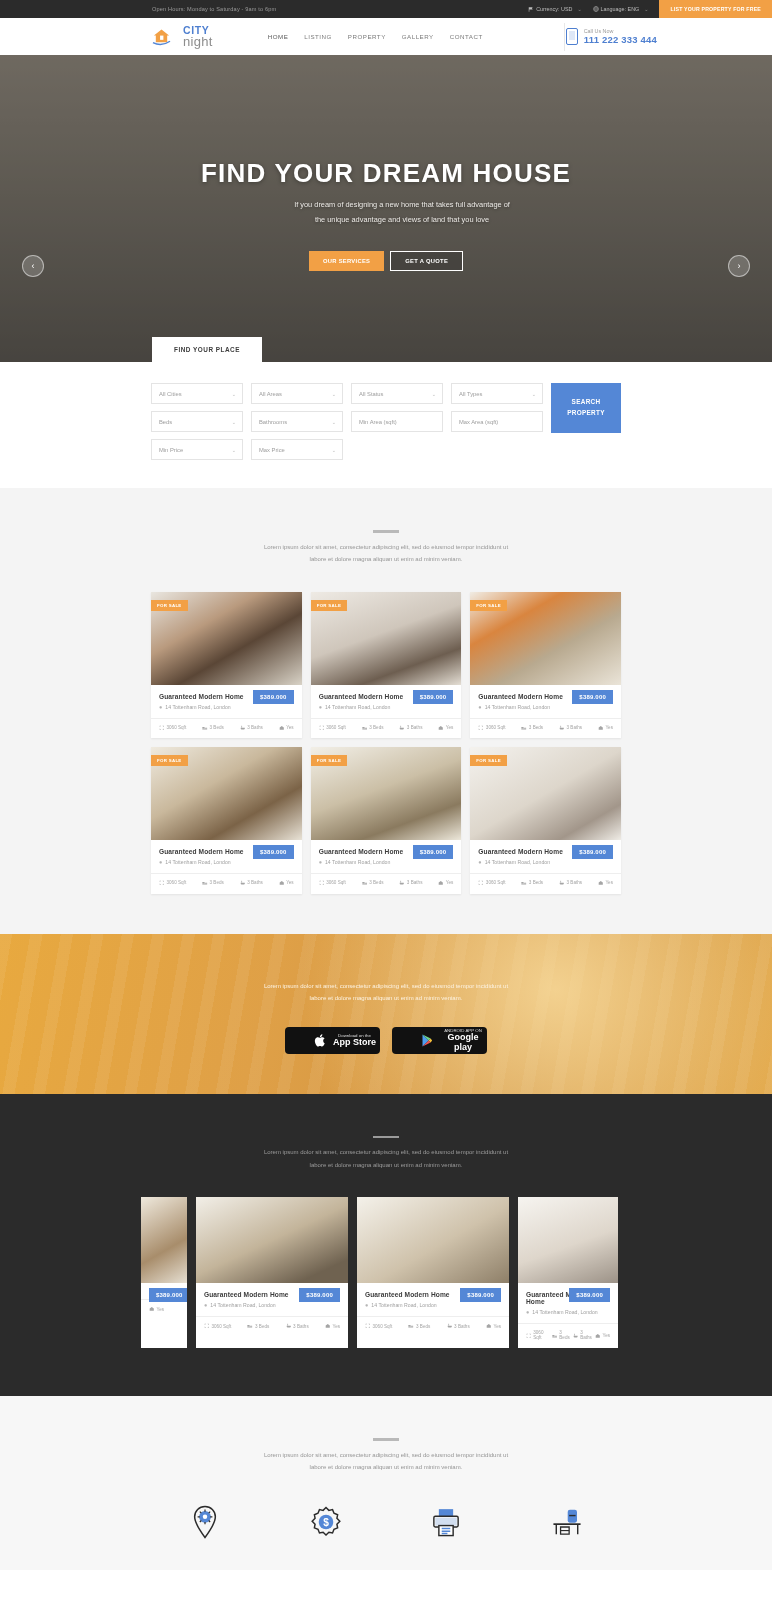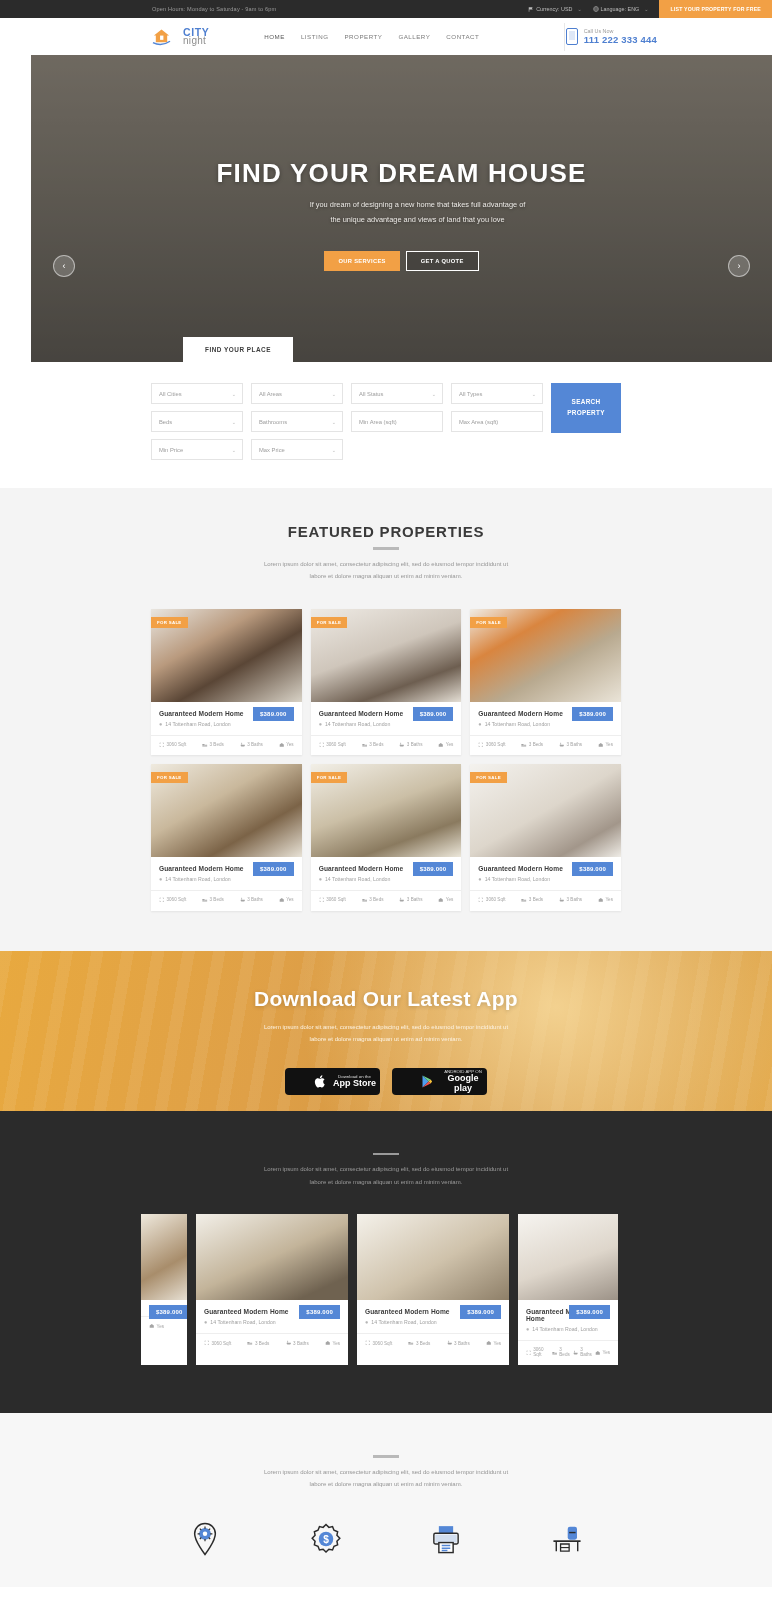--- a/index.html
+++ b/index.html
@@ -14,34 +14,34 @@
   .caret{font-size:5px;color:#9a9a9a;margin-left:3px;}
   .list-prop-btn{background:#f2a045;color:#fff;font-size:5.2px;font-weight:bold;letter-spacing:.2px;
     height:18px;display:flex;align-items:center;padding:0 11px;}
 
   
   .header{height:37px;background:#fff;display:flex;align-items:center;position:relative;}
   .logo{display:flex;align-items:center;margin-left:152px;gap:12px;}
   .logo-ico{width:19px;height:18px;position:relative;}
   .logo-text{line-height:1;}
   .logo-city{font-size:10.5px;font-weight:bold;color:#4e7fd0;letter-spacing:.6px;display:block;}
-  .logo-night{font-size:10px;color:#8d8d8d;letter-spacing:.3px;display:block;margin-top:-1px;}
+  .logo-night{font-size:13px;color:#8d8d8d;letter-spacing:.3px;display:block;margin-top:-1px;}
   .nav{display:flex;gap:16px;margin-left:55px;}
   .nav a{font-size:6.2px;color:#7b7b7b;text-decoration:none;letter-spacing:.5px;}
   .nav a.active{color:#5b5b5b;}
   .call-wrap{position:absolute;right:115px;display:flex;align-items:center;gap:6px;
     border-left:1px solid #e8e8e8;padding-left:1px;height:28px;}
   .phone-ico{width:12px;height:17px;border:1.5px solid #4e7fd0;border-radius:2px;position:relative;}
   .phone-ico:after{content:"";position:absolute;left:2px;right:2px;top:2px;bottom:4px;background:#4e7fd0;opacity:.18;}
   .call-label{font-size:5.4px;color:#9b9b9b;display:block;}
   .call-num{font-size:9.5px;color:#4e7fd0;font-weight:bold;letter-spacing:.2px;display:block;}
 
   
   .hero{height:307px;position:relative;overflow:hidden;
-    background:linear-gradient(180deg,#8a8377 0%,#6f6a60 45%,#4d4a44 100%);margin-left:31px;}
+    background:linear-gradient(180deg,#8a8377 0%,#6f6a60 45%,#4d4a44 100%);}
   .hero-img{position:absolute;inset:0;
     background:
       radial-gradient(ellipse 200px 150px at 18% 30%, rgba(230,224,210,.55), transparent 70%),
       radial-gradient(ellipse 180px 220px at 55% 40%, rgba(205,215,220,.6), transparent 72%),
       radial-gradient(ellipse 120px 200px at 85% 35%, rgba(120,115,105,.5), transparent 70%),
       linear-gradient(160deg,#b9b0a0 0%,#8d8madd 0%,#7e7a70 40%,#4a4741 100%);}
   .hero-ovl{position:absolute;inset:0;background:rgba(60,58,54,.35);}
   .hero-inner{position:relative;text-align:center;padding-top:103px;}
   .hero-h1{color:#fff;font-size:26px;font-weight:bold;letter-spacing:1.2px;text-shadow:0 1px 4px rgba(0,0,0,.35);}
   .hero-sub{color:#eceae6;font-size:7.4px;line-height:2;margin-top:9px;text-shadow:0 1px 3px rgba(0,0,0,.4);padding-left:32px;}
@@ -240,21 +240,20 @@
         </div>
     </div>
     <button class="search-btn">
       <span>SEARCH</span>
       <span>PROPERTY</span>
     </button>
   </div>
 </div>
 
 <div class="featured">
-  <div class="sec-title">FEATURED PROPERTIES</div>
   <div class="sec-rule"></div>
   <div class="sec-desc">
     <span>Lorem ipsum dolor sit amet, consectetur adipiscing elit, sed do eiusmod tempor incididunt ut</span><br>
     <span>labore et dolore magna aliquan ut enim ad minim veniam.</span>
   </div>
   <div class="cards" id="featured-cards">
       <div class="card ">
         <div class="card-img" style="background:linear-gradient(150deg,#e9e6e0 0%,#b99a7e 35%,#5a4636 60%,#d8d2c6 100%)">
           <div class="badge">FOR SALE</div>
         </div>
@@ -396,21 +395,20 @@
           <span class="stat"><svg viewBox="0 0 16 16">
               <path d="M2 7l6-4 6 4v7H2zM5 9h6v5H5z"></path>
             </svg>Yes</span>
         </div>
       </div>
     </div>
 </div>
 
 <div class="appsec">
   <div class="app-inner">
-    <div class="app-h">Download Our Latest App</div>
     <div class="app-desc">
       <span>Lorem ipsum dolor sit amet, consectetur adipiscing elit, sed do eiusmod tempor incididunt ut</span><br>
       <span>labore et dolore magna aliquan ut enim ad minim veniam.</span>
     </div>
     <div class="store-btns">
       <div class="store">
         <svg width="13" height="15" viewBox="0 0 24 28">
             <path fill="#fff" d="M17 14.6c0-3 2.4-4.4 2.5-4.5-1.4-2-3.5-2.3-4.2-2.3-1.8-.2-3.5 1-4.4 1-.9 0-2.3-1-3.8-1C5.2 7.8 3.4 9 2.4 10.9c-2 3.5-.5 8.7 1.4 11.5 1 1.4 2.1 3 3.6 2.9 1.4-.1 2-.9 3.7-.9s2.2.9 3.8.9 2.5-1.4 3.5-2.8c1.1-1.6 1.5-3.1 1.5-3.2-.1 0-2.9-1.1-2.9-4.7zM14.3 5.9c.8-1 1.3-2.3 1.2-3.7-1.2 0-2.6.8-3.4 1.8-.7.9-1.4 2.3-1.2 3.6 1.3.1 2.6-.7 3.4-1.7z"></path>
           </svg>
         <div>

